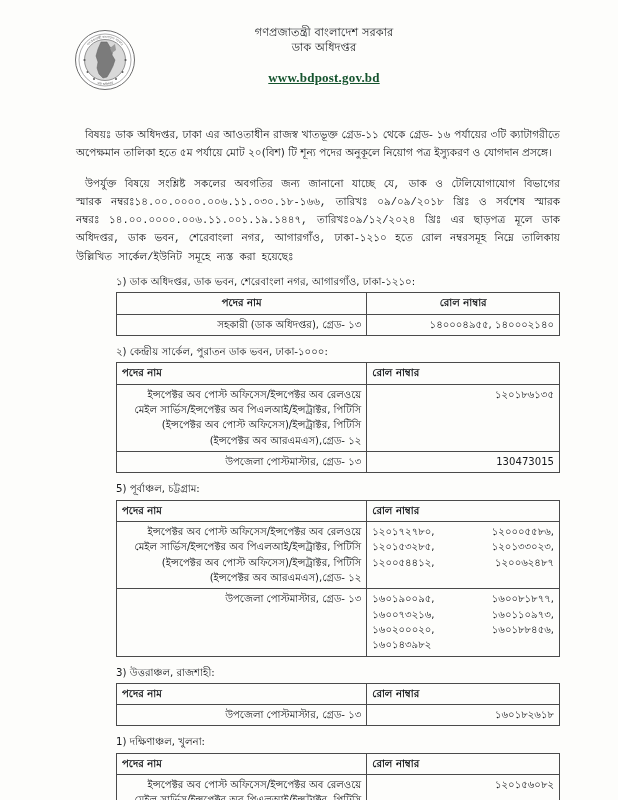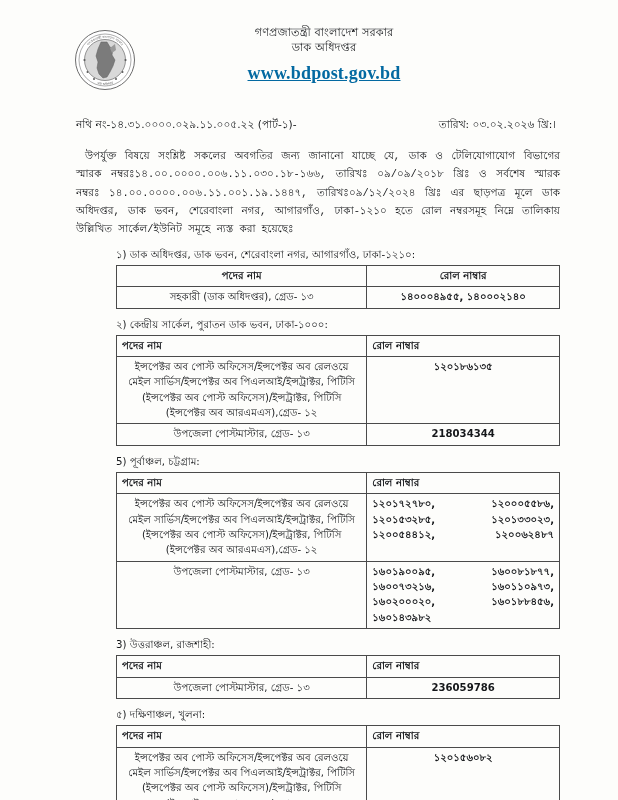--- a/index.html
+++ b/index.html
@@ -46,26 +46,26 @@
   }
   .org-line {
     font-size: 11.3px;
     font-family: "DejaVu Sans", "Liberation Sans", sans-serif;
     color: #1b1d20;
     letter-spacing: 0.1px;
     white-space: nowrap;
   }
   .org-line.addr { font-size: 11.1px; }
   .website {
-    font-size: 18px;
+    font-size: 13px;
     font-family: "Liberation Serif", "DejaVu Serif", serif;
     font-weight: 700;
     text-decoration: underline;
-    color: #0369a1;
-    margin-top: 6px;
+    color: #14532d;
+    margin-top: 13px;
     letter-spacing: 0.2px;
   }
   
   .memo-row {
     display: flex;
     justify-content: space-between;
     align-items: baseline;
     padding: 0 62px 0 76px;
     margin-top: 7px;
     font-family: "DejaVu Sans", "Liberation Sans", sans-serif;
@@ -116,22 +116,22 @@
   table.roll-table th {
     text-align: center;
     font-weight: 700;
     padding-top: 2px;
     padding-bottom: 3px;
   }
   table.roll-table thead th:first-child { width: 56.5%; }
   table.roll-table thead th:last-child  { width: 43.5%; }
   
   table.roll-table.lefthead th { text-align: left; padding-left: 5px; }
-  td.post-cell { text-align: center; }
-  td.roll-cell { text-align: center; font-weight: bold; }
+  td.post-cell { text-align: right; }
+  td.roll-cell { text-align: right; }
   td.roll-cell .rolls-spread {
     display: flex;
     flex-wrap: wrap;
     justify-content: space-between;
   }
   td.roll-cell .rolls-spread span { white-space: nowrap; }
   td.roll-cell .rolls-plain { white-space: normal; }
   .pad-row td { padding-bottom: 12px; }
 </style>
 </head>
@@ -167,25 +167,22 @@
       </svg>
     </div>
 
     <div class="org-block">
       <div class="org-line">গণপ্রজাতন্ত্রী বাংলাদেশ সরকার</div>
       <div class="org-line">ডাক অধিদপ্তর</div>
       <div class="website">www.bdpost.gov.bd</div>
     </div>
   </div>
 
-  <div class="memo-row">
-    <div class="memo-no">নথি নং-১৪.৩১.০০০০.০২৯.১১.০০৫.২২ (পার্ট-১)-</div>
-    <div class="memo-date">তারিখ: ০৩.০২.২০২৬ খ্রি:।</div>
-  </div>
-
+
+  <div class="subject">বিষয়ঃ ডাক অধিদপ্তর, ঢাকা এর আওতাধীন রাজস্ব খাতভূক্ত গ্রেড-১১ থেকে গ্রেড- ১৬ পর্যায়ের ৩টি ক্যাটাগরীতে অপেক্ষমান তালিকা হতে ৫ম পর্যায়ে মোট ২০(বিশ) টি শূন্য পদের অনুকূলে নিয়োগ পত্র ইস্যুকরণ ও যোগদান প্রসঙ্গে।</div>
 
   <div class="body-para">উপর্যুক্ত বিষয়ে সংশ্লিষ্ট সকলের অবগতির জন্য জানানো যাচ্ছে যে, ডাক ও টেলিযোগাযোগ বিভাগের স্মারক নম্বরঃ১৪.০০.০০০০.০০৬.১১.০৩০.১৮-১৬৬, তারিখঃ ০৯/০৯/২০১৮ খ্রিঃ ও সর্বশেষ স্মারক নম্বরঃ ১৪.০০.০০০০.০০৬.১১.০০১.১৯.১৪৪৭, তারিখঃ০৯/১২/২০২৪ খ্রিঃ এর ছাড়পত্র মূলে ডাক অধিদপ্তর, ডাক ভবন, শেরেবাংলা নগর, আগারগাঁও, ঢাকা-১২১০ হতে রোল নম্বরসমূহ নিম্নে তালিকায় উল্লিখিত সার্কেল/ইউনিট সমূহে ন্যস্ত করা হয়েছেঃ</div>
 
   <div id="sections-root">
       <div class="section">
         <div class="section-title">১) ডাক অধিদপ্তর, ডাক ভবন, শেরেবাংলা নগর, আগারগাঁও, ঢাকা-১২১০:</div>
         <table class="roll-table">
           <thead>
             <tr>
               <th>পদের নাম</th>
@@ -214,21 +211,21 @@
           <tbody>
             <tr>
               <td class="post-cell">ইন্সপেক্টর অব পোস্ট অফিসেস/ইন্সপেক্টর অব রেলওয়ে মেইল সার্ভিস/ইন্সপেক্টর অব পিএলআই/ইন্সট্রাক্টর, পিটিসি (ইন্সপেক্টর অব পোস্ট অফিসেস)/ইন্সট্রাক্টর, পিটিসি (ইন্সপেক্টর অব আরএমএস),গ্রেড- ১২</td>
               <td class="roll-cell">
                 <div class="rolls-plain">১২০১৮৬১৩৫</div>
               </td>
             </tr>
             <tr class="pad-row">
               <td class="post-cell">উপজেলা পোস্টমাস্টার, গ্রেড- ১৩</td>
               <td class="roll-cell">
-                <div class="rolls-plain">218034344</div>
+                <div class="rolls-plain">130473015</div>
               </td>
             </tr>
           </tbody>
         </table>
       </div>
       <div class="section">
         <div class="section-title">5) পূর্বাঞ্চল, চট্টগ্রাম:</div>
         <table class="roll-table lefthead">
           <thead>
             <tr>
@@ -275,28 +272,28 @@
           <thead>
             <tr>
               <th>পদের নাম</th>
               <th>রোল নাম্বার</th>
             </tr>
           </thead>
           <tbody>
             <tr>
               <td class="post-cell">উপজেলা পোস্টমাস্টার, গ্রেড- ১৩</td>
               <td class="roll-cell">
-                <div class="rolls-plain">236059786</div>
-              </td>
-            </tr>
-          </tbody>
-        </table>
-      </div>
-      <div class="section">
-        <div class="section-title">৫) দক্ষিণাঞ্চল, খুলনা:</div>
+                <div class="rolls-plain">১৬০১৮২৬১৮</div>
+              </td>
+            </tr>
+          </tbody>
+        </table>
+      </div>
+      <div class="section">
+        <div class="section-title">1) দক্ষিণাঞ্চল, খুলনা:</div>
         <table class="roll-table lefthead">
           <thead>
             <tr>
               <th>পদের নাম</th>
               <th>রোল নাম্বার</th>
             </tr>
           </thead>
           <tbody>
             <tr>
               <td class="post-cell">ইন্সপেক্টর অব পোস্ট অফিসেস/ইন্সপেক্টর অব রেলওয়ে মেইল সার্ভিস/ইন্সপেক্টর অব পিএলআই/ইন্সট্রাক্টর, পিটিসি (ইন্সপেক্টর অব পোস্ট অফিসেস)/ইন্সট্রাক্টর, পিটিসি (ইন্সপেক্টর অব আরএমএস),গ্রেড- ১২</td>

